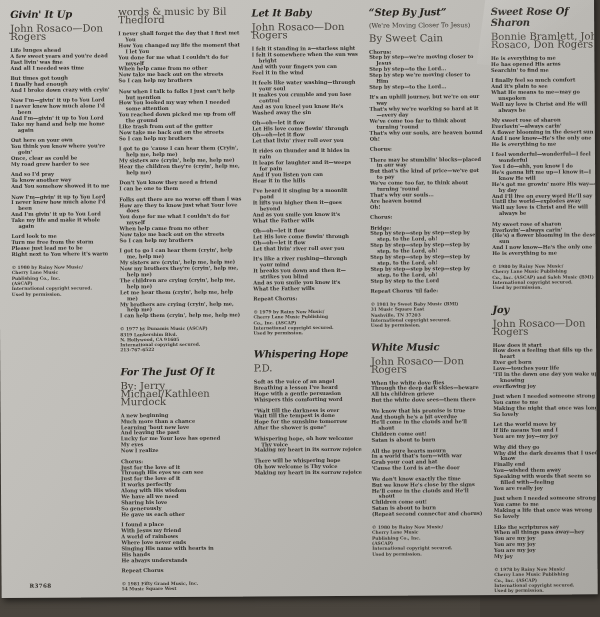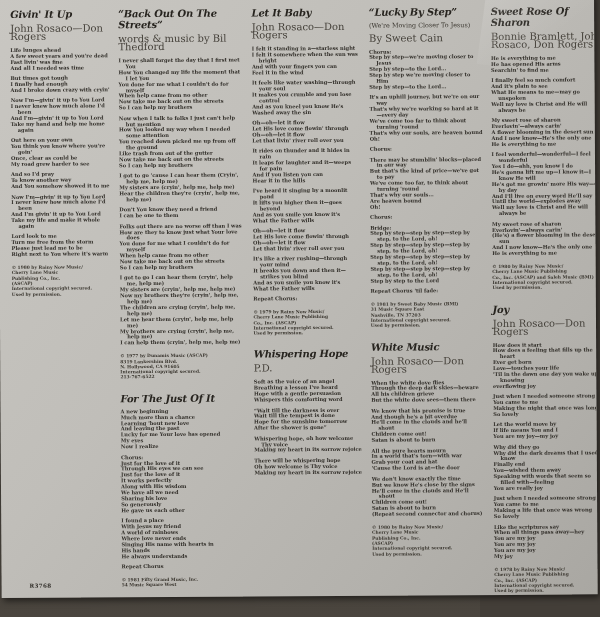--- a/index.html
+++ b/index.html
@@ -115,21 +115,20 @@
               <p class="copyright-line">Cherry Lane Music</p>
               <p class="copyright-line">Publishing Co., Inc.</p>
               <p class="copyright-line">(ASCAP)</p>
               <p class="copyright-line">International copyright secured.</p>
               <p class="copyright-line">Used by permission.</p>
             </div>
           </section>
         </div>
         <div class="column col-2">
           <section class="song">
-            <h2 class="song-title">“Back Out On The Streets”</h2>
             <p class="song-credit">words &amp; music by Bil Thedford</p>
             <div class="stanza">
               <p class="lyric-line">I never shall forget the day that I first met You</p>
               <p class="lyric-line">How You changed my life the moment that I let You</p>
               <p class="lyric-line">You done for me what I couldn't do for myself</p>
               <p class="lyric-line">When help came from no other</p>
               <p class="lyric-line">Now take me back out on the streets</p>
               <p class="lyric-line">So I can help my brothers</p>
             </div>
             <div class="stanza">
@@ -169,20 +168,21 @@
             <div class="copyright">
               <p class="copyright-line">© 1977 by Dunamis Music (ASCAP)</p>
               <p class="copyright-line">8319 Lankershim Blvd.</p>
               <p class="copyright-line">N. Hollywood, CA 91605</p>
               <p class="copyright-line">International copyright secured.</p>
               <p class="copyright-line">213-767-6522</p>
             </div>
           </section>
           <section class="song">
             <h2 class="song-title">For The Just Of It</h2>
+            <p class="song-credit">By: Jerry Michael/Kathleen Murdock</p>
             <div class="stanza">
               <p class="lyric-line">A new beginning</p>
               <p class="lyric-line">Much more than a chance</p>
               <p class="lyric-line">Learning 'bout new love</p>
               <p class="lyric-line">And leaving the past</p>
               <p class="lyric-line">Lucky for me Your love has opened</p>
               <p class="lyric-line">My eyes</p>
               <p class="lyric-line">Now I realize</p>
             </div>
             <div class="stanza">
@@ -293,21 +293,21 @@
             </div>
             <div class="stanza">
               <p class="lyric-line">There will be whispering hope</p>
               <p class="lyric-line">Oh how welcome is Thy voice</p>
               <p class="lyric-line">Making my heart in its sorrow rejoice</p>
             </div>
           </section>
         </div>
         <div class="column col-4">
           <section class="song">
-            <h2 class="song-title">“Lucky By Step”</h2>
+            <h2 class="song-title">“Step By Just”</h2>
             <p class="song-subtitle">(We're Moving Closer To Jesus)</p>
             <p class="song-credit">By Sweet Cain</p>
             <div class="stanza">
               <p class="lyric-line">Chorus:</p>
               <p class="lyric-line">Step by step—we're moving closer to Jesus</p>
               <p class="lyric-line">Step by step—to the Lord...</p>
               <p class="lyric-line">Step by step we're moving closer to Him</p>
               <p class="lyric-line">Step by step—to the Lord...</p>
             </div>
             <div class="stanza">

